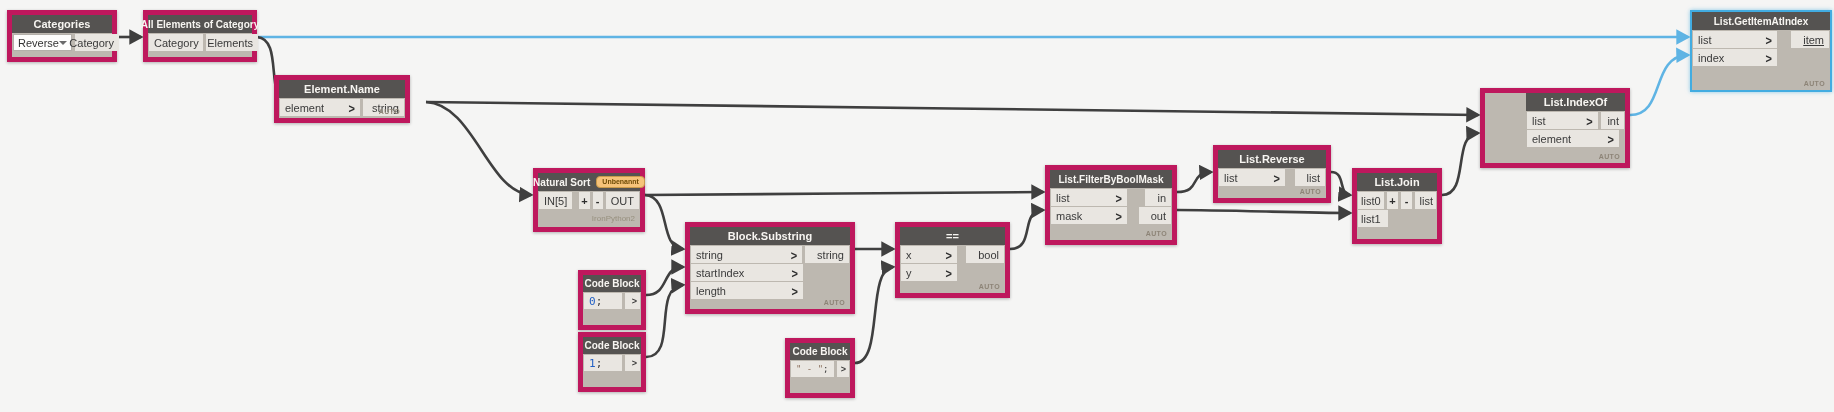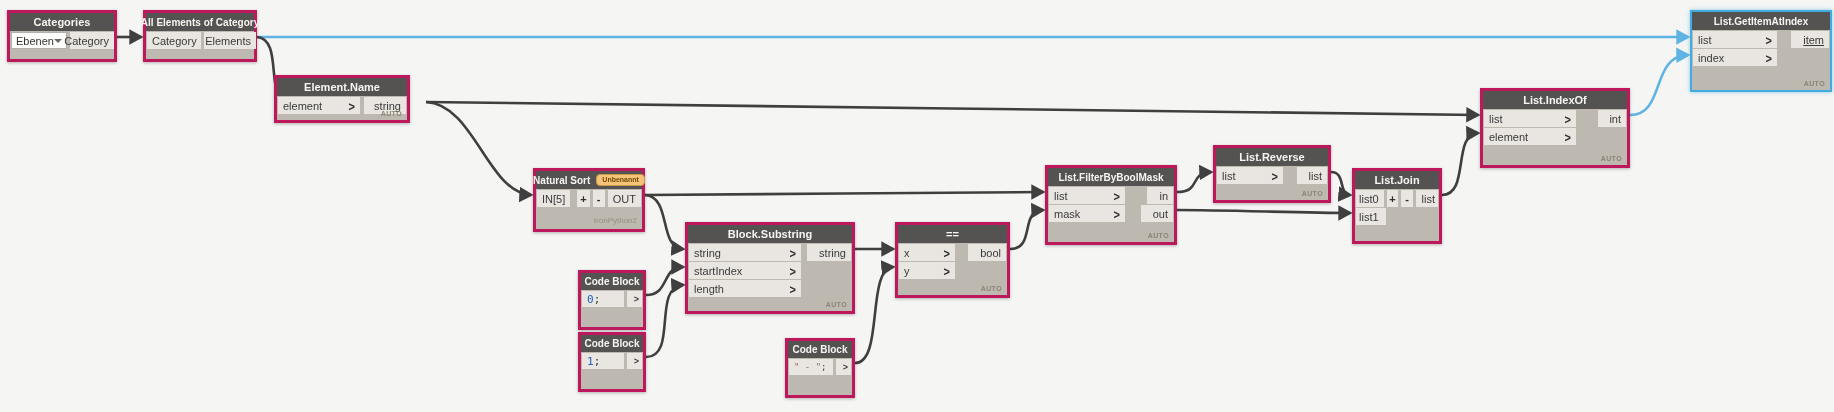--- a/index.html
+++ b/index.html
@@ -7,21 +7,21 @@
     --strip:#e9e6e1; --porttext:#3a3a3a; --wire:#3f3f3f; --wireblue:#5fb4e4;
     --select:#42ace1; --autotext:#8d8477; --numblue:#1f5fc4; --strbrown:#8a6d5a;
     --badgebg:#f6c379; --badgetext:#6d4a05;
   }
   html,body{margin:0;padding:0;}
   body{font-family:"Liberation Sans",sans-serif;}
   #canvas{position:relative;width:1834px;height:412px;background:var(--canvas);overflow:hidden;}
   #wires{position:absolute;left:0;top:0;z-index:1;}
   .wire{fill:none;stroke:var(--wire);stroke-width:2.6;}
   .wire.blue{stroke:var(--wireblue);}
-  .node{position:absolute;z-index:2;background:var(--body);border:3px solid #be185d;
+  .node{position:absolute;z-index:2;background:var(--body);border:5px solid #be185d;
         box-shadow:0 1px 3px rgba(0,0,0,.28);box-sizing:border-box;}
   .node.selected{border:2px solid var(--select);box-shadow:0 0 4px rgba(66,172,225,.6);}
   .hdr{height:18px;background:var(--hdr);color:var(--hdrtext);font-weight:bold;font-size:11px;
        display:flex;align-items:center;justify-content:center;gap:6px;white-space:nowrap;}
   .badge{background:var(--badgebg);color:var(--badgetext);font-size:7px;font-weight:bold;
          padding:1px 5px;border-radius:4px;border:1px solid #c99a4a;line-height:1.2;}
   .rows{padding:1px 1px 0 1px;display:flex;flex-direction:column;gap:1px;}
   .row{height:17px;display:flex;align-items:stretch;gap:3px;}
   .pin{background:var(--strip);display:flex;align-items:center;font-size:11px;
        color:var(--porttext);padding:0 5px;box-sizing:border-box;white-space:nowrap;}
@@ -74,21 +74,21 @@
     <path class="wire blue" marker-end="url(#capB)" d="M1630,115 C1666,115 1650,56 1688,55"></path>
   </svg>
 
   <div class="node" style="left:7px;top:10px;width:110px;height:52px;">
     <div class="hdr">
         <span>Categories</span>
       </div>
     <div class="rows">
       <div class="row">
         <div class="dropdown" style="width:62px;">
-          <span>Ebenen</span>
+          <span>Reverse</span>
           <span class="caret"></span>
         </div>
         <div class="pin out" style="width:44px;">
           <span>Category</span>
         </div>
       </div>
     </div>
   </div>
 
   <div class="node" style="left:143px;top:10px;width:114px;height:52px;">
@@ -311,21 +311,21 @@
         </div>
       </div>
       <div class="row">
         <div class="pin in" style="width:30px;padding:0 3px;">
           <span>list1</span>
         </div>
       </div>
     </div>
   </div>
 
-  <div class="node" style="left:1480px;top:88px;width:150px;height:80px;">
+  <div class="node" style="left:1480px;top:88px;width:150px;height:80px;padding-left:41px;">
     <div class="hdr">
         <span>List.IndexOf</span>
       </div>
     <div class="rows">
       <div class="row">
         <div class="pin in" style="width:92px;">
           <span>list</span>
           <span class="chev">&gt;</span>
         </div>
         <div class="pin out" style="width:28px;">

